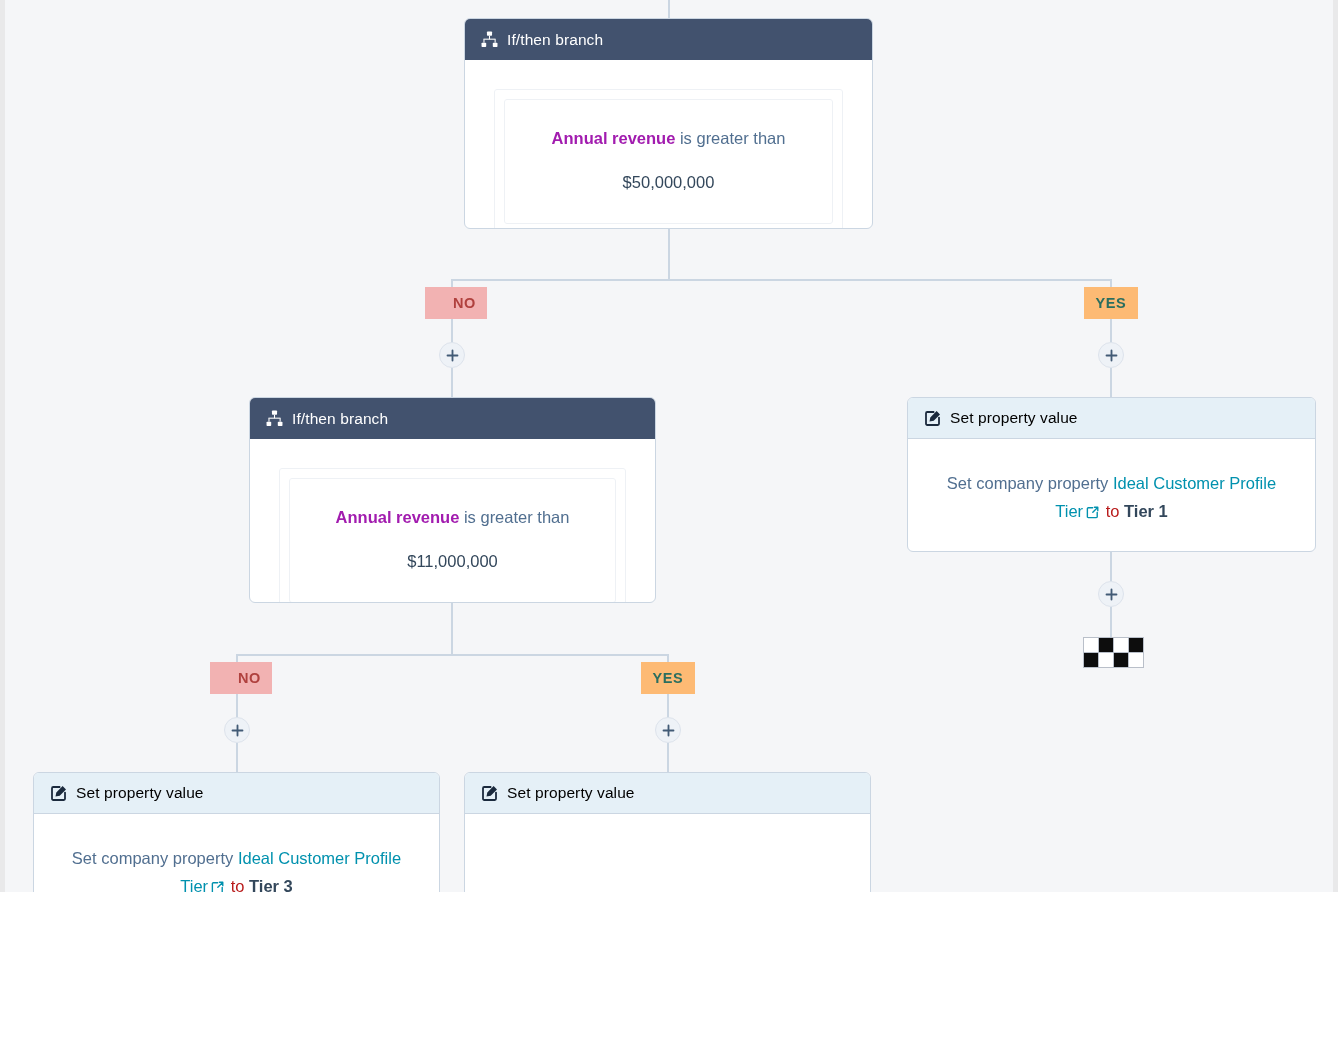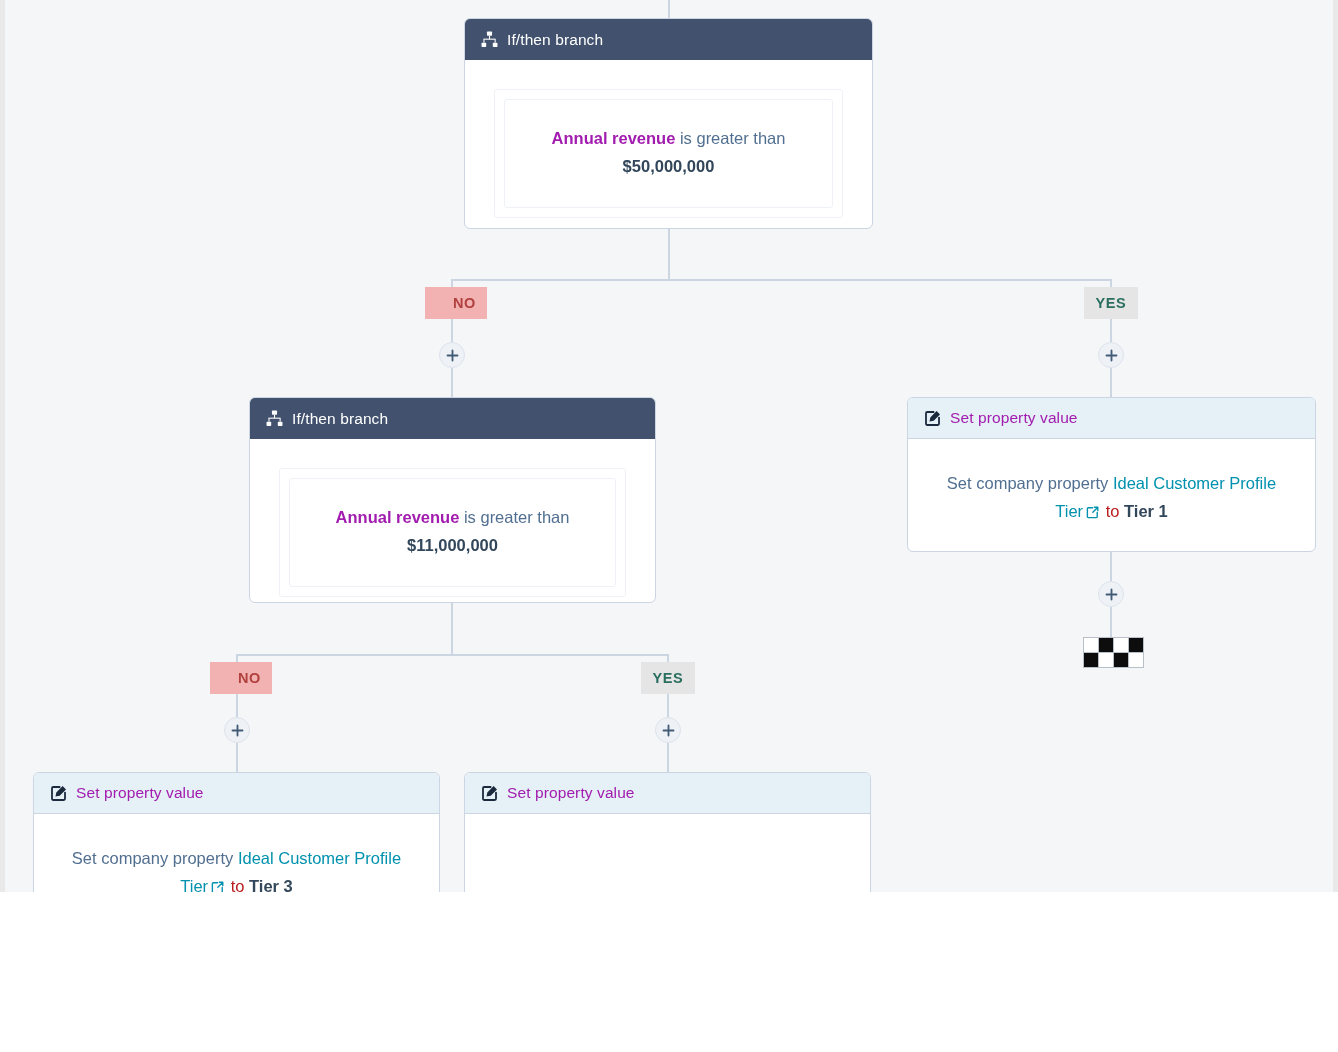--- a/index.html
+++ b/index.html
@@ -69,21 +69,21 @@
     box-sizing: border-box;
     height: 41px;
     padding: 0 16px;
   }
   .card-header.branch {
     background: #42526e;
     color: #ffffff;
   }
   .card-header.action {
     background: #e5f0f7;
-    color: #a21caf;
+    color: #000000;
     border-bottom: 1px solid #cbd6e2;
   }
   .card-header-title {
     font-size: 15.5px;
     letter-spacing: 0.1px;
     white-space: nowrap;
   }
   .hdr-icon {
     display: inline-flex;
     width: 17px;
@@ -115,23 +115,23 @@
     color: #516f90;
     line-height: 1.6;
   }
   .cond-line1 b {
     color: #a21caf;
     font-weight: 700;
   }
   .cond-line2 {
     font-size: 16.5px;
     color: #33475b;
-    font-weight: 700;
+    font-weight: 400;
     line-height: 1.6;
-    margin-top: 2px;
+    margin-top: 18px;
   }
 
   
   .action-body {
     padding: 30px 34px 34px 34px;
     text-align: center;
     font-size: 16.5px;
     line-height: 1.72;
     color: #516f90;
   }
@@ -160,21 +160,21 @@
     min-width: 54px;
     padding: 0 11px;
     box-sizing: border-box;
   }
   .badge.no {
     background: #f2b2b2;
     color: #b0413e;
     padding-left: 28px;
   }
   .badge.yes {
-    background: #e5e5e5;
+    background: #fdba74;
     color: #2a6e5f;
   }
 
   
   .plus {
     position: absolute;
     width: 26px;
     height: 26px;
     border-radius: 50%;
     background: #eef2f7;

